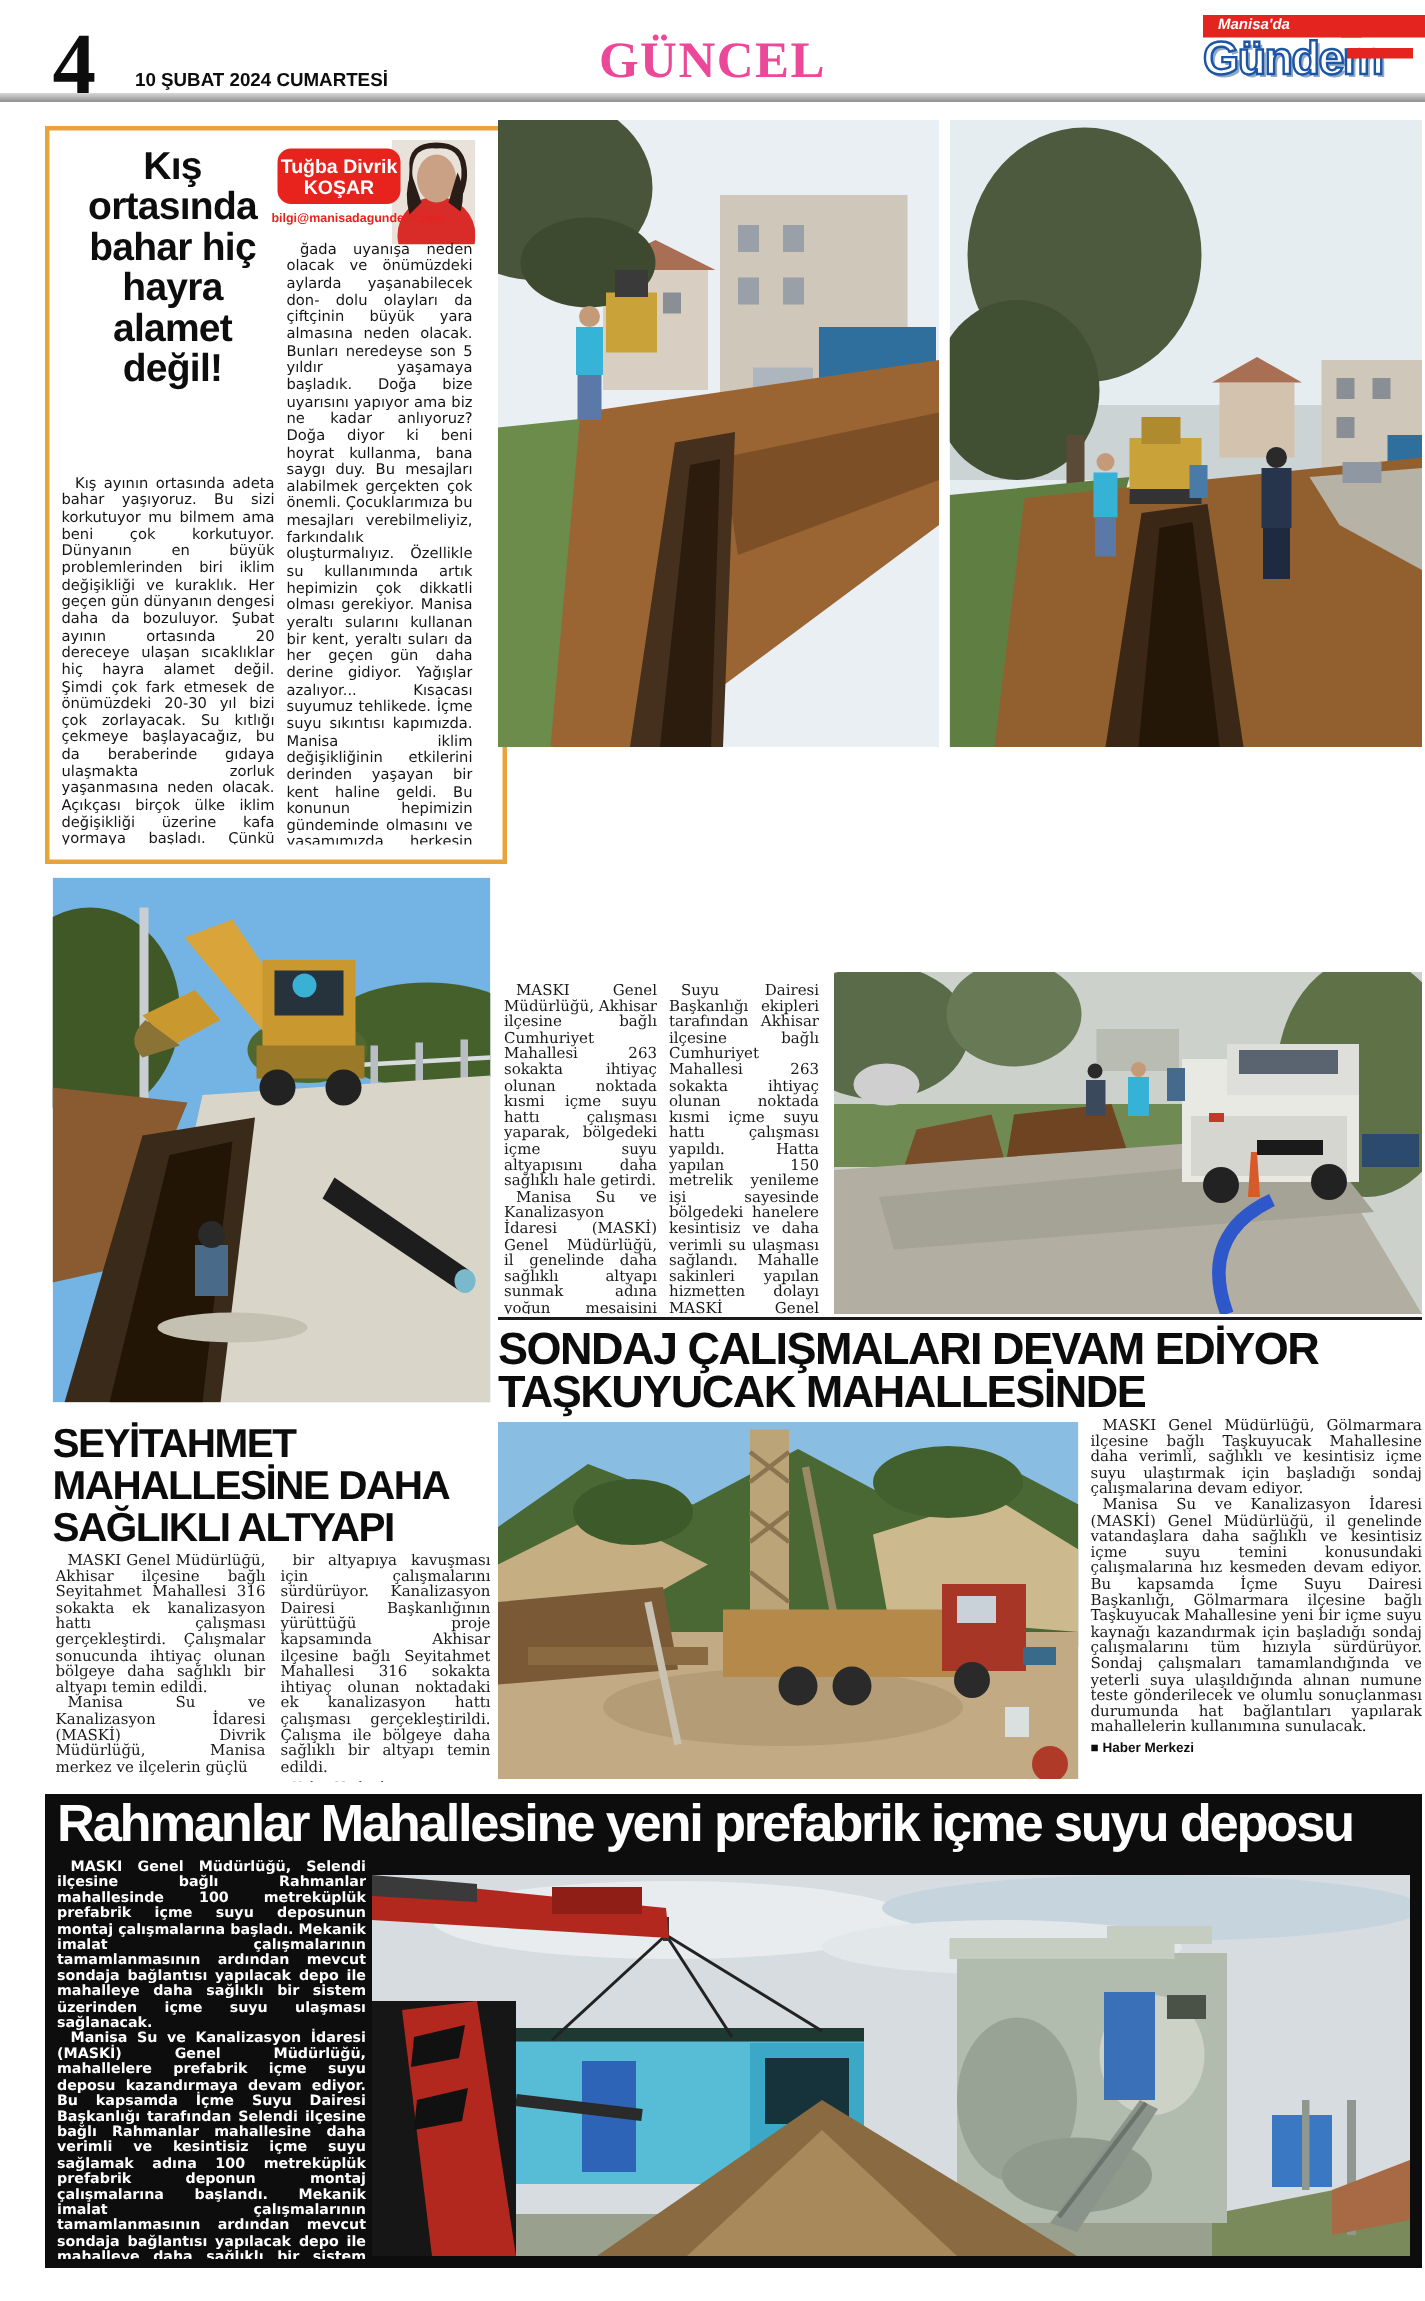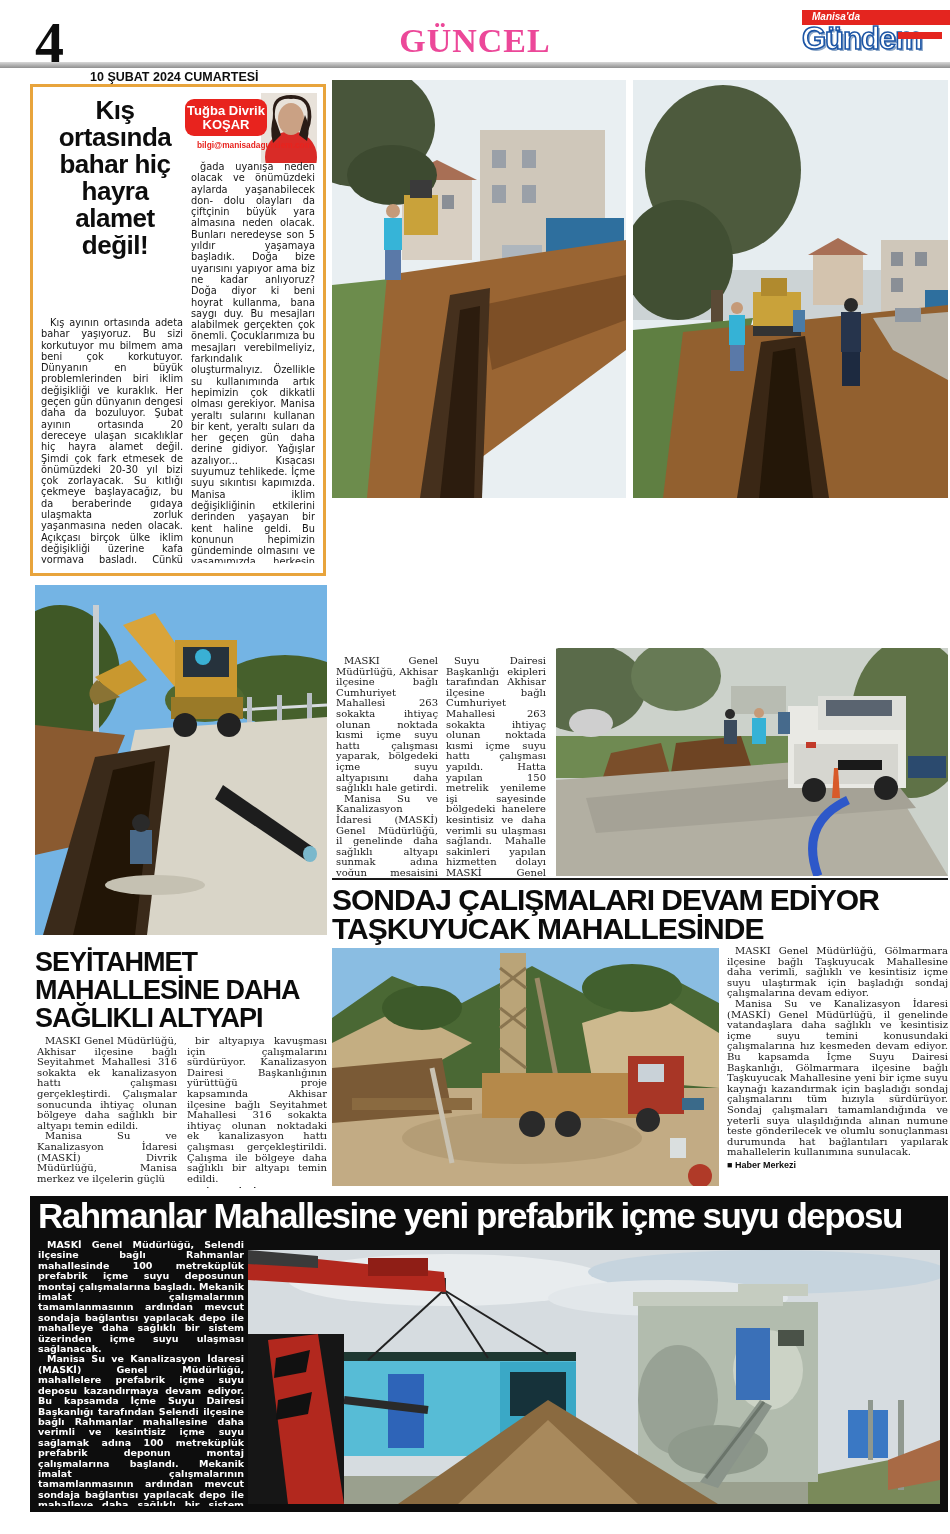--- a/index.html
+++ b/index.html
@@ -48,51 +48,51 @@
   .h-rahmanlar{color:#fff;font-weight:bold;font-size:35px;line-height:38px;letter-spacing:-1.5px;white-space:nowrap;}
   .white-text p{margin:0;font-family:"DejaVu Sans",sans-serif;font-weight:bold;font-size:9.5px;line-height:10.4px;
                 text-align:justify;text-indent:9px;color:#fff;}
 </style>
 </head>
 <body>
 
 <div class="page">
 
   <div class="abs pagenum" style="left:35px;top:14px;">4</div>
-  <div class="abs pagedate" style="left:90px;top:46px;margin-top:24px;">10 ŞUBAT 2024 CUMARTESİ</div>
+  <div class="abs pagedate" style="left:90px;top:46px;">10 ŞUBAT 2024 CUMARTESİ</div>
   <div class="abs section-title" style="left:0;top:22px;width:950px;text-align:center;">GÜNCEL</div>
 
   <div class="abs logo" style="left:802px;top:10px;width:140px;height:54px;">
     <div class="logo-band" style="position:absolute;left:0;top:0;width:86px;height:13px;">Manisa'da</div>
     <div class="logo-band" style="position:absolute;left:92px;top:0;width:48px;height:13px;"></div>
     <div class="logo-name" style="position:absolute;left:0;top:14px;">Gündem</div>
     <div class="logo-strip" style="position:absolute;left:96px;top:22px;width:44px;height:7px;"></div>
   </div>
 
   <div class="abs header-rule" style="left:0;top:62px;width:950px;height:6px;"></div>
 
-  <div class="abs col-box" style="left:30px;top:84px;width:290px;height:486px;">
+  <div class="abs col-box" style="left:30px;top:84px;width:290px;height:486px;padding-left:12px;">
     <div style="position:absolute;left:8px;top:10px;width:148px;" class="col-title">Kış ortasında bahar hiç hayra alamet değil!</div>
 
     <div class="photo" style="position:absolute;left:228px;top:6px;width:56px;height:70px;">
       <svg viewBox="0 0 56 70" preserveAspectRatio="none">
         <rect width="56" height="70" fill="#e8e2da"></rect>
         <ellipse cx="30" cy="64" rx="26" ry="26" fill="#d92b27"></ellipse>
         <ellipse cx="30" cy="26" rx="13" ry="16" fill="#caa184"></ellipse>
         <path d="M14 26 Q12 4 30 6 Q50 4 46 30 L44 44 Q52 30 50 18 Q48 2 30 2 Q10 2 12 20 Q11 32 14 40 Z" fill="#2a1c16"></path>
         <path d="M44 22 Q50 34 46 48 L38 42 Z" fill="#2a1c16"></path>
         <path d="M13 22 Q8 36 12 50 L20 42 Z" fill="#2a1c16"></path>
       </svg>
     </div>
 
     <div class="author-card" style="position:absolute;left:152px;top:12px;width:82px;height:37px;">
       <div class="author-line1">Tuğba Divrik</div>
       <div class="author-line2">KOŞAR</div>
     </div>
-    <div class="author-email" style="position:absolute;left:164px;top:53px;width:120px;">bilgi@manisadagundem.com</div>
+    <div class="author-email" style="position:absolute;left:148px;top:53px;width:120px;">bilgi@manisadagundem.com</div>
 
     <div class="col-text" style="position:absolute;left:8px;top:152px;width:142px;height:324px;overflow:hidden;">
       <p style="margin-top:78px;">Kış ayının ortasında adeta bahar yaşıyoruz. Bu sizi korkutuyor mu bilmem ama beni çok korkutuyor. Dünyanın en büyük problemlerinden biri iklim değişikliği ve kuraklık. Her geçen gün dünyanın dengesi daha da bozuluyor. Şubat ayının ortasında 20 dereceye ulaşan sıcaklıklar hiç hayra alamet değil. Şimdi çok fark etmesek de önümüzdeki 20-30 yıl bizi çok zorlayacak. Su kıtlığı çekmeye başlayacağız, bu da beraberinde gıdaya ulaşmakta zorluk yaşanmasına neden olacak. Açıkçası birçok ülke iklim değişikliği üzerine kafa yormaya başladı. Çünkü insan birçok şeyi olmadan yaşayabilir ama su ve gıda olmadan yaşam mümkün değil. Yaşadığımız kentte de kuraklık artık açıkça tehdit haline geldi. Herkesin malumu Marmara Gölü kurudu, barajların durumu da hiç iç açıcı değil. Yüksek sıcaklıklar do-</p>
     </div>
     <div class="col-text" style="position:absolute;left:158px;top:74px;width:124px;height:402px;overflow:hidden;">
       <p>ğada uyanışa neden olacak ve önümüzdeki aylarda yaşanabilecek don- dolu olayları da çiftçinin büyük yara almasına neden olacak. Bunları neredeyse son 5 yıldır yaşamaya başladık. Doğa bize uyarısını yapıyor ama biz ne kadar anlıyoruz? Doğa diyor ki beni hoyrat kullanma, bana saygı duy. Bu mesajları alabilmek gerçekten çok önemli. Çocuklarımıza bu mesajları verebilmeliyiz, farkındalık oluşturmalıyız. Özellikle su kullanımında artık hepimizin çok dikkatli olması gerekiyor. Manisa yeraltı sularını kullanan bir kent, yeraltı suları da her geçen gün daha derine gidiyor. Yağışlar azalıyor... Kısacası suyumuz tehlikede. İçme suyu sıkıntısı kapımızda. Manisa iklim değişikliğinin etkilerini derinden yaşayan bir kent haline geldi. Bu konunun hepimizin gündeminde olmasını ve yaşamımızda herkesin alması gereken önlemleri acilen uygulamaya geçirmemiz gerektiği aşikar. Bu uyarılara hepimiz kulak verelim ve gelecek nesilleri bekleyen tehlikeye karşı biran önce önlem alalım. Haftaya görüşmek dileğiyle...</p>
     </div>
   </div>
 
   <div class="abs photo" style="left:332px;top:80px;width:294px;height:418px;">

